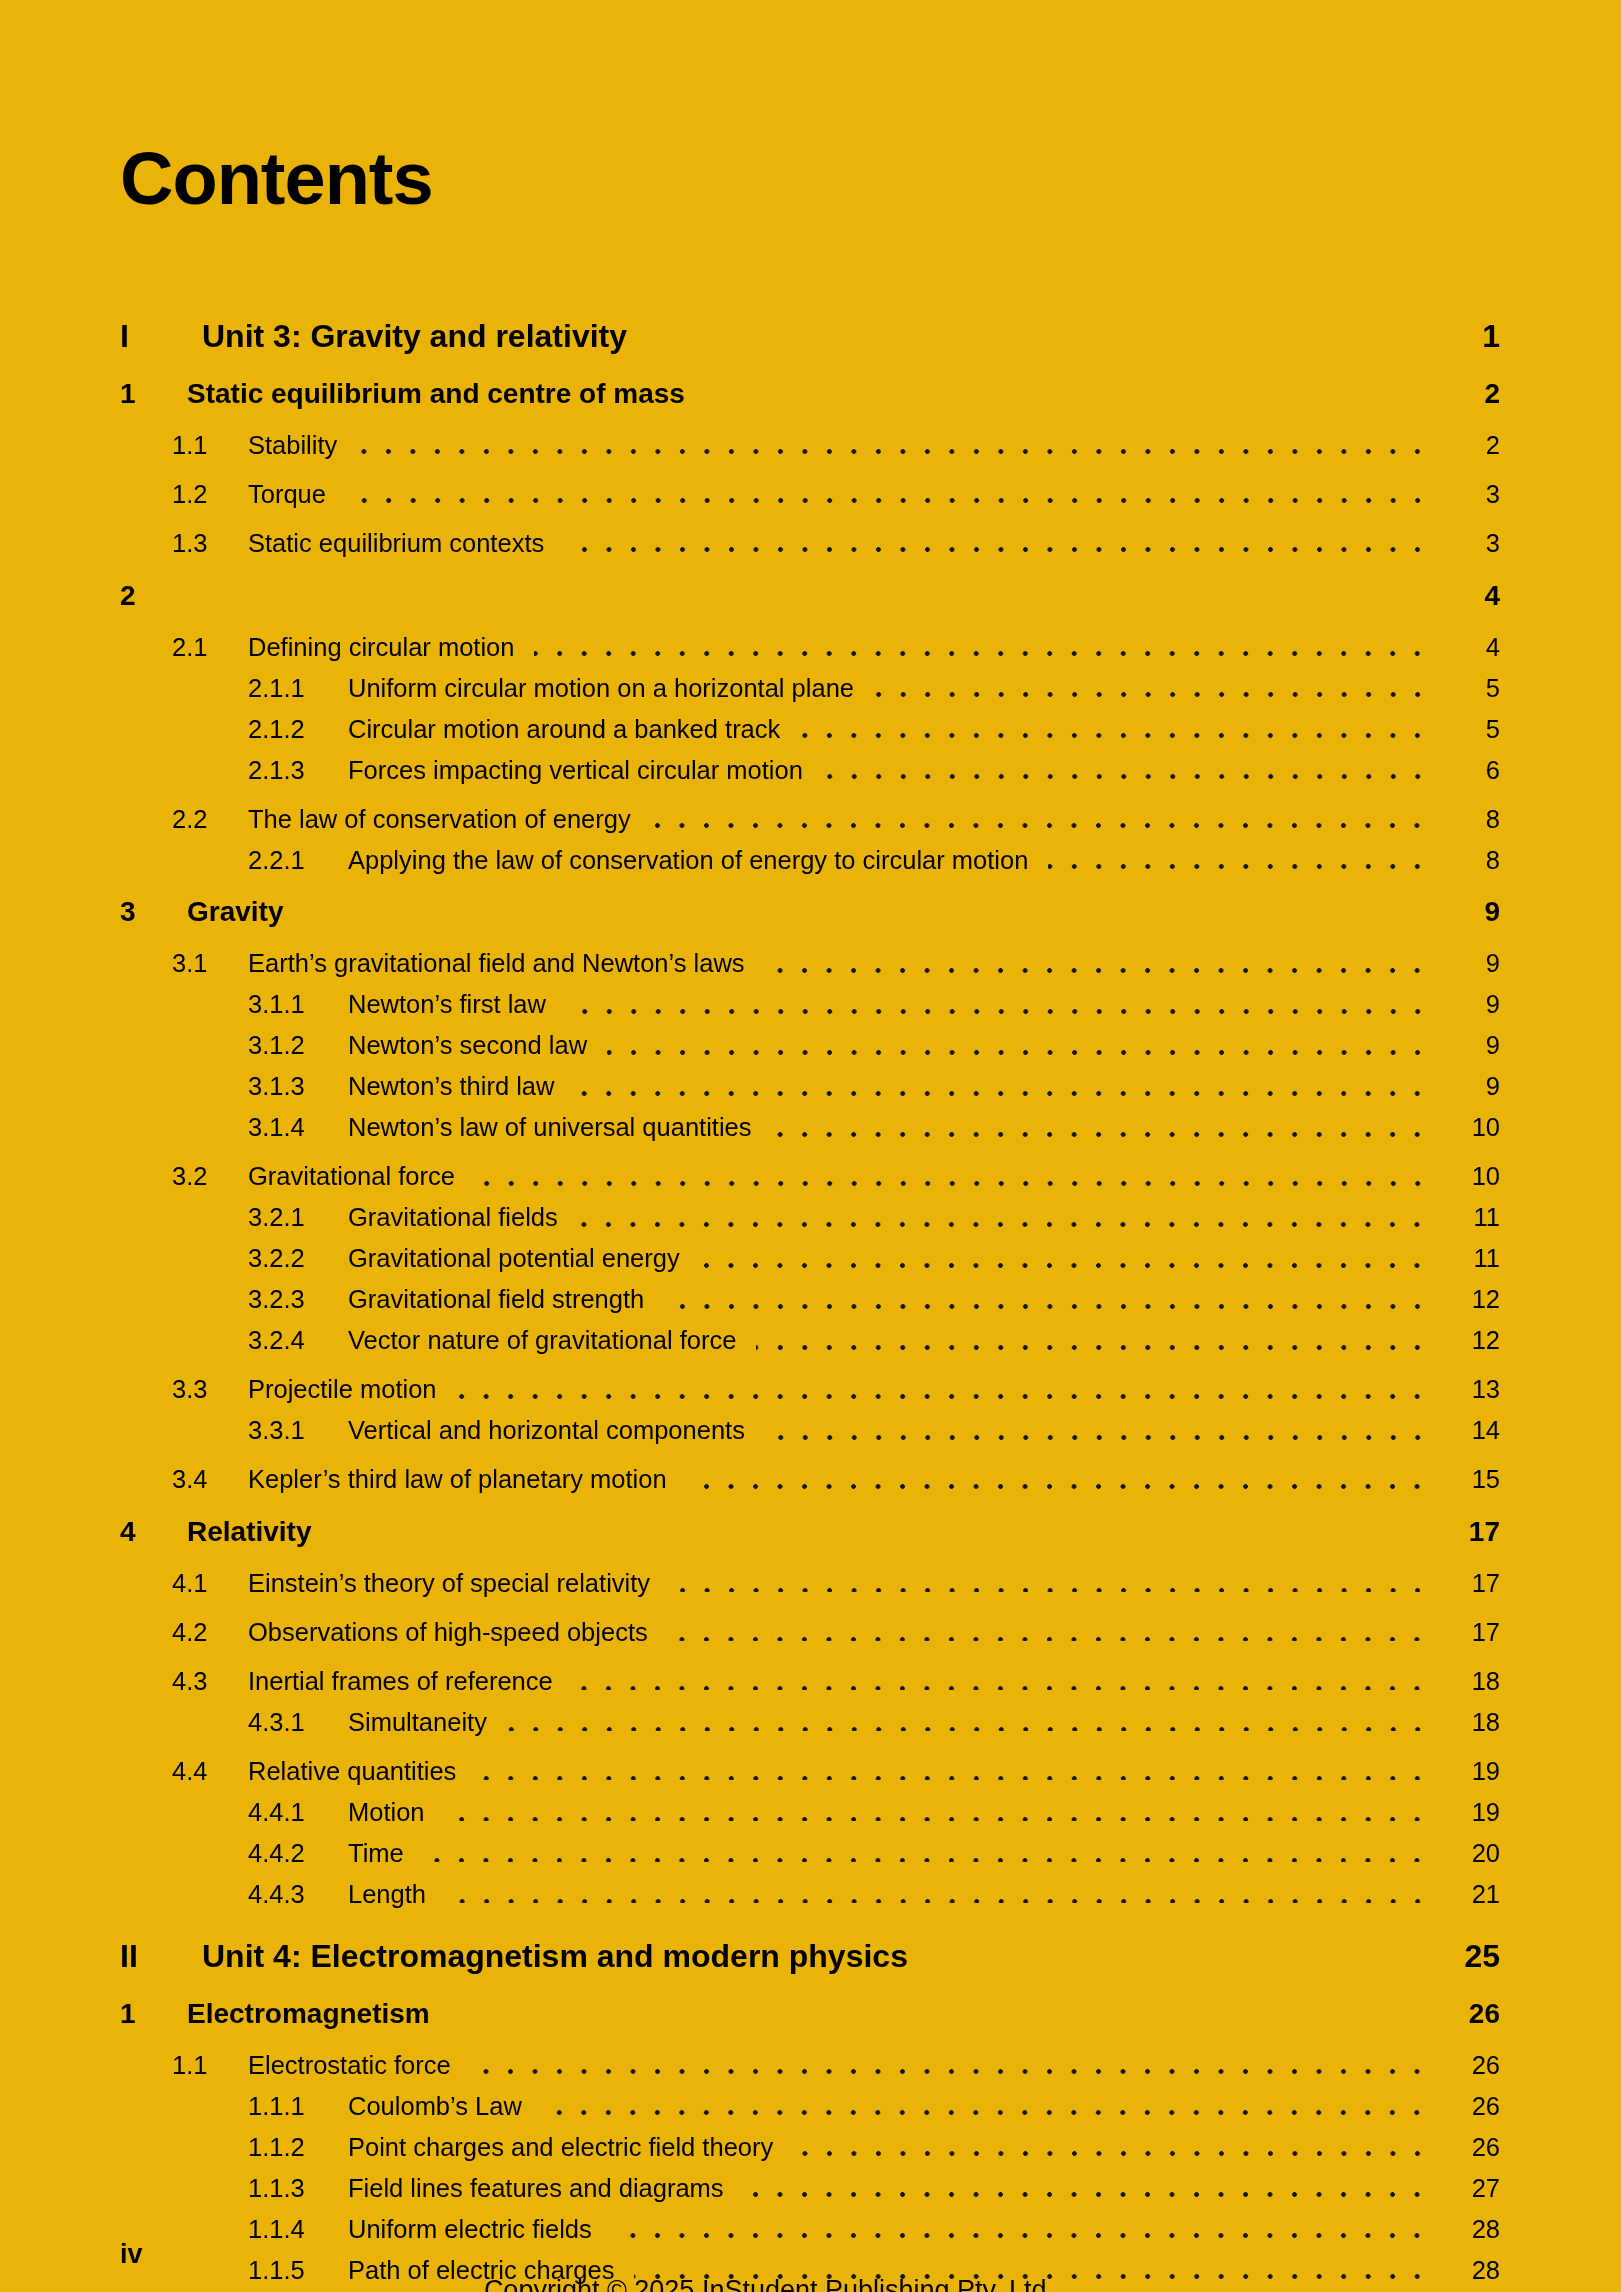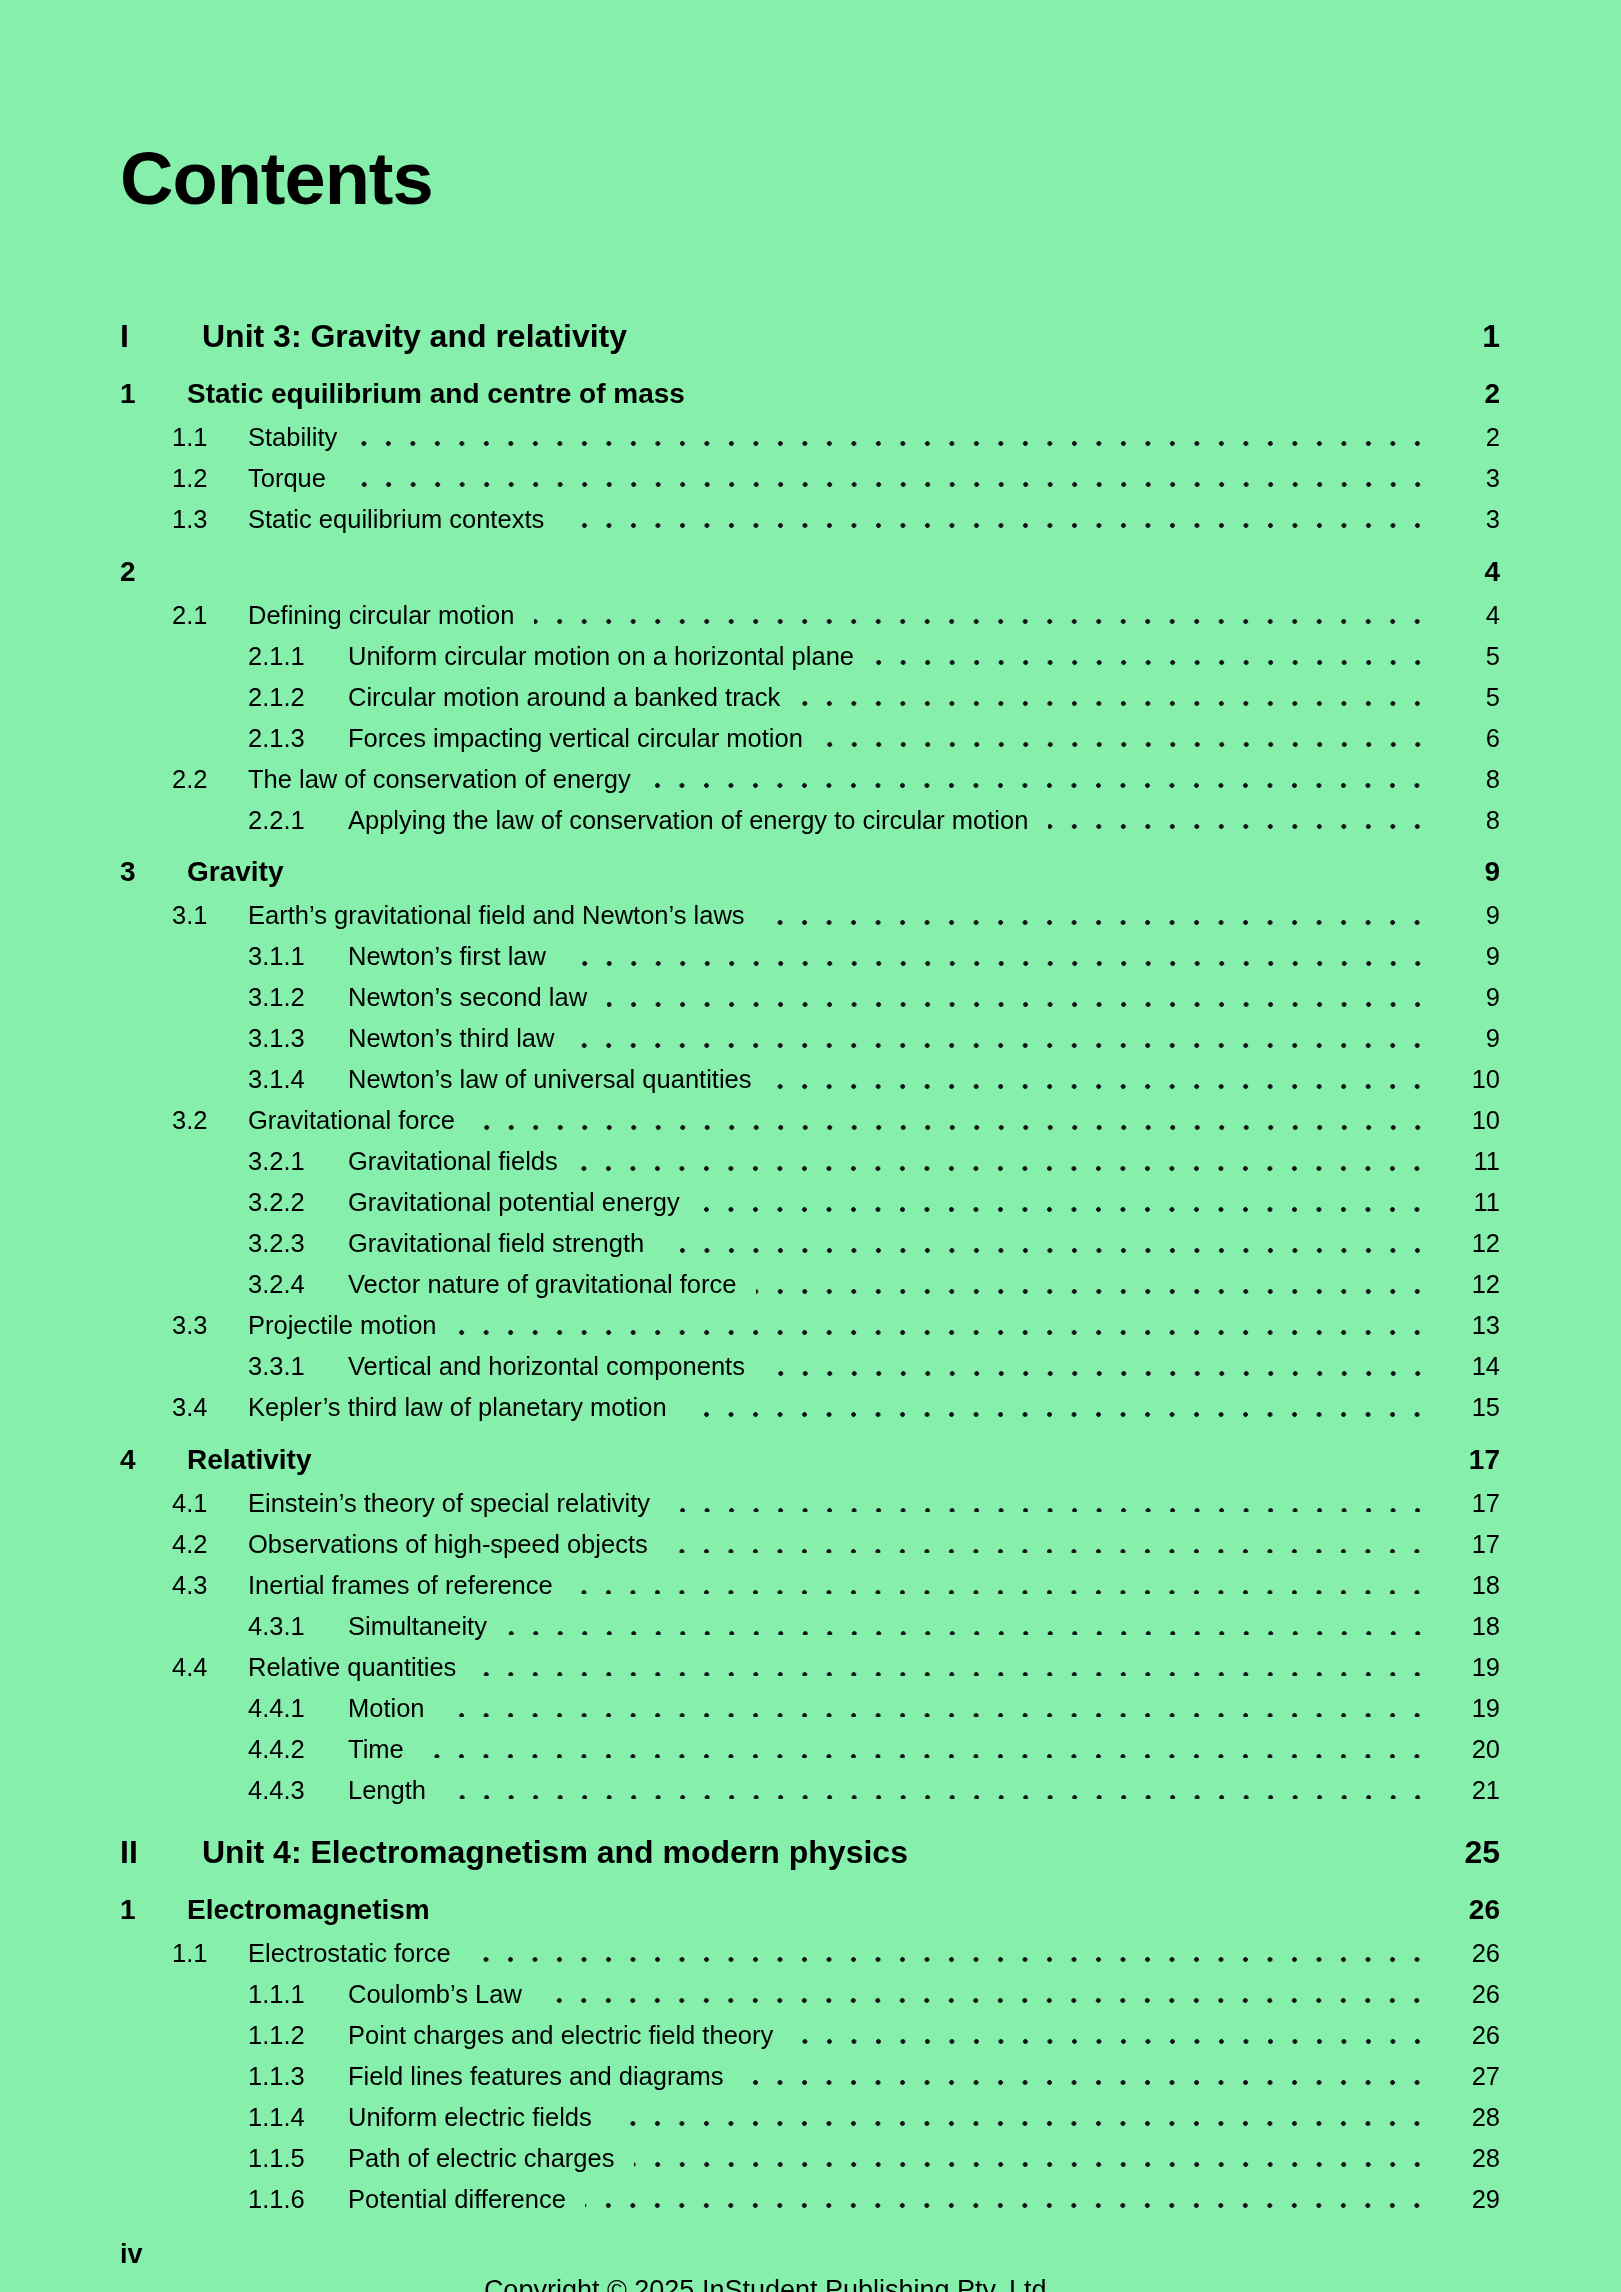--- a/index.html
+++ b/index.html
@@ -1,39 +1,39 @@
 <!DOCTYPE html>
 <html><head>
 <meta charset="utf-8">
 <style>
   html,body{margin:0;padding:0;background:#ffffff;}
   .sheet{
     position:relative;
     width:1621px;height:2293px;
-    background:#86efac;color:#000;
+    background:#eab308;color:#000;
     font-family:"Liberation Sans","DejaVu Sans",sans-serif;
     overflow:hidden;
   }
   .content{padding:0 121px 0 120px;}
   h1.doc-title{
     margin:139px 0 0 0;
     font-size:74px;line-height:80px;font-weight:700;
     letter-spacing:-1px;color:#000;
   }
   #toc{margin:0;}
   .toc-row{display:flex;align-items:baseline;}
   .row-part{font-weight:700;font-size:32px;line-height:51px;margin-top:15.7px;}
   #toc > .row-part:first-child{margin-top:92px;}
   .row-chapter{font-weight:700;font-size:28px;line-height:47px;margin-top:7.8px;}
   .row-section,.row-subsection{font-size:25.5px;line-height:41px;font-weight:400;}
   .num{flex:0 0 auto;}
   .ttl{flex:0 0 auto;white-space:nowrap;}
   .row-part .num{width:82px;}
   .row-chapter .num{width:67px;}
-  .row-section .num{margin-left:52px;width:76px;}
+  .row-section .num{margin-left:52px;width:76px;margin-top:8px;}
   .row-subsection .num{margin-left:128px;width:100px;}
   .dots{
     flex:1 1 auto;height:4.9px;align-self:flex-end;
     margin:0 25.5px 11.8px 19.6px;
     background-image:radial-gradient(circle,#111 2px,rgba(0,0,0,0) 2.6px);
     background-size:24.5px 4.9px;background-repeat:repeat-x;
     background-position:right 0 bottom 0;
     min-width:0;
   }
   .row-part .dots,.row-chapter .dots{background:none;}

